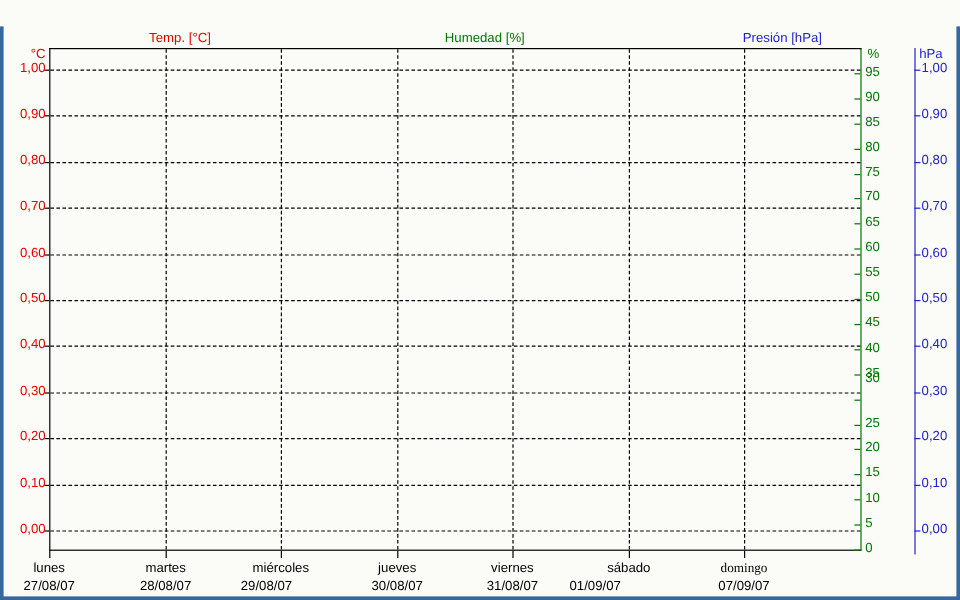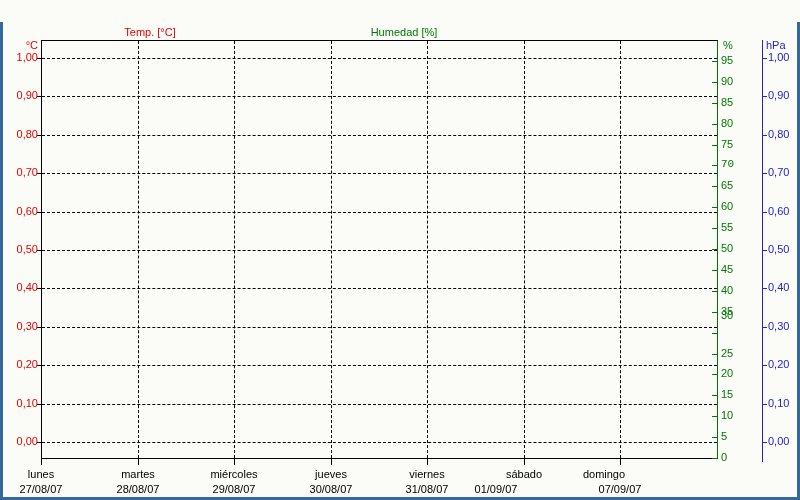--- a/index.html
+++ b/index.html
@@ -54,20 +54,21 @@
   .date-label{top:483px;}
 </style>
 </head>
 <body>
 
 <div id="root">
 
 
   <div class="legend-label lg-hum">Humedad [%]</div>
   <div class="legend-label lg-temp">Temp. [°C]</div>
+  <div class="legend-label lg-pres">Presión [hPa]</div>
 
   <div class="unit-label" id="unit-temp">°C</div>
   <div class="unit-label" id="unit-hum">%</div>
   <div class="unit-label" id="unit-pres">hPa</div>
 
   <div id="plot">
       <div class="hgrid" style="top: 17px;"></div>
       <div class="hgrid" style="top: 55.4px;"></div>
       <div class="hgrid" style="top: 93.8px;"></div>
       <div class="hgrid" style="top: 132.2px;"></div>
@@ -116,21 +117,21 @@
     <div class="ylab ylab-hum" style="top: 53.9px;">95</div>
     <div class="tick tick-green" style="left: 712px; top: 81.8px; width: 5px; height: 1px;"></div>
     <div class="ylab ylab-hum" style="top: 74.8px;">90</div>
     <div class="tick tick-green" style="left: 712px; top: 102.7px; width: 5px; height: 1px;"></div>
     <div class="ylab ylab-hum" style="top: 95.7px;">85</div>
     <div class="tick tick-green" style="left: 712px; top: 123.6px; width: 5px; height: 1px;"></div>
     <div class="ylab ylab-hum" style="top: 116.6px;">80</div>
     <div class="tick tick-green" style="left: 712px; top: 144.5px; width: 5px; height: 1px;"></div>
     <div class="ylab ylab-hum" style="top: 137.5px;">75</div>
     <div class="tick tick-green" style="left: 712px; top: 165.4px; width: 5px; height: 1px;"></div>
-    <div class="ylab ylab-hum" style="top: 158.4px; font-family: Liberation Mono, monospace;">70</div>
+    <div class="ylab ylab-hum" style="top: 158.4px;">70</div>
     <div class="tick tick-green" style="left: 712px; top: 186.3px; width: 5px; height: 1px;"></div>
     <div class="ylab ylab-hum" style="top: 179.3px;">65</div>
     <div class="tick tick-green" style="left: 712px; top: 207.2px; width: 5px; height: 1px;"></div>
     <div class="ylab ylab-hum" style="top: 200.2px;">60</div>
     <div class="tick tick-green" style="left: 712px; top: 228.1px; width: 5px; height: 1px;"></div>
     <div class="ylab ylab-hum" style="top: 221.1px;">55</div>
     <div class="tick tick-green" style="left: 712px; top: 249px; width: 5px; height: 1px;"></div>
     <div class="ylab ylab-hum" style="top: 242px;">50</div>
     <div class="tick tick-green" style="left: 712px; top: 269.9px; width: 5px; height: 1px;"></div>
     <div class="ylab ylab-hum" style="top: 262.9px;">45</div>
@@ -175,26 +176,26 @@
     <div class="tick tick-blue" style="left: 762px; top: 442px; width: 5px; height: 1px;"></div>
     <div class="ylab ylab-pres" style="top: 435px;">0,00</div>
     <div class="xtick" style="left: 41px;"></div>
     <div class="day-label" style="left: -7px;">lunes</div>
     <div class="date-label" style="left: -7px;">27/08/07</div>
     <div class="xtick" style="left: 138px;"></div>
     <div class="day-label" style="left: 90px;">martes</div>
     <div class="date-label" style="left: 90px;">28/08/07</div>
     <div class="xtick" style="left: 234px;"></div>
     <div class="day-label" style="left: 186px;">miércoles</div>
-    <div class="date-label" style="left: 186px;">29/08/07</div>
+    <div class="date-label" style="left: 174px;">29/08/07</div>
     <div class="xtick" style="left: 331px;"></div>
     <div class="day-label" style="left: 283px;">jueves</div>
     <div class="date-label" style="left: 283px;">30/08/07</div>
     <div class="xtick" style="left: 427px;"></div>
     <div class="day-label" style="left: 379px;">viernes</div>
     <div class="date-label" style="left: 379px;">31/08/07</div>
     <div class="xtick" style="left: 524px;"></div>
     <div class="day-label" style="left: 476px;">sábado</div>
     <div class="date-label" style="left: 448px;">01/09/07</div>
     <div class="xtick" style="left: 620px;"></div>
-    <div class="day-label" style="left: 556px;">domingo</div>
+    <div class="day-label" style="left: 572px; font-family: Liberation Serif, serif;">domingo</div>
     <div class="date-label" style="left: 572px;">07/09/07</div>
   </div>
 
 </body></html>

